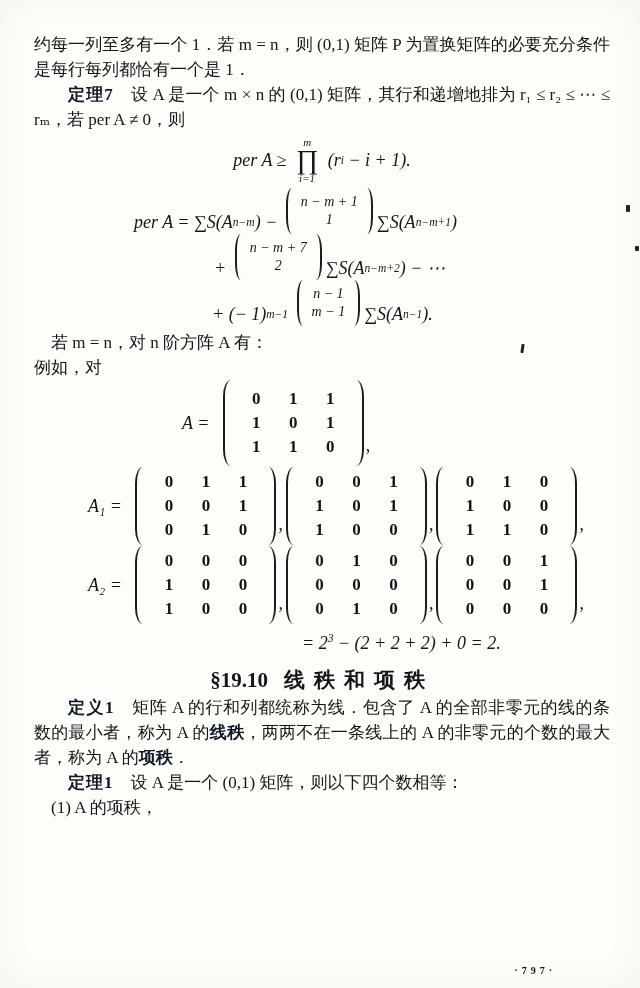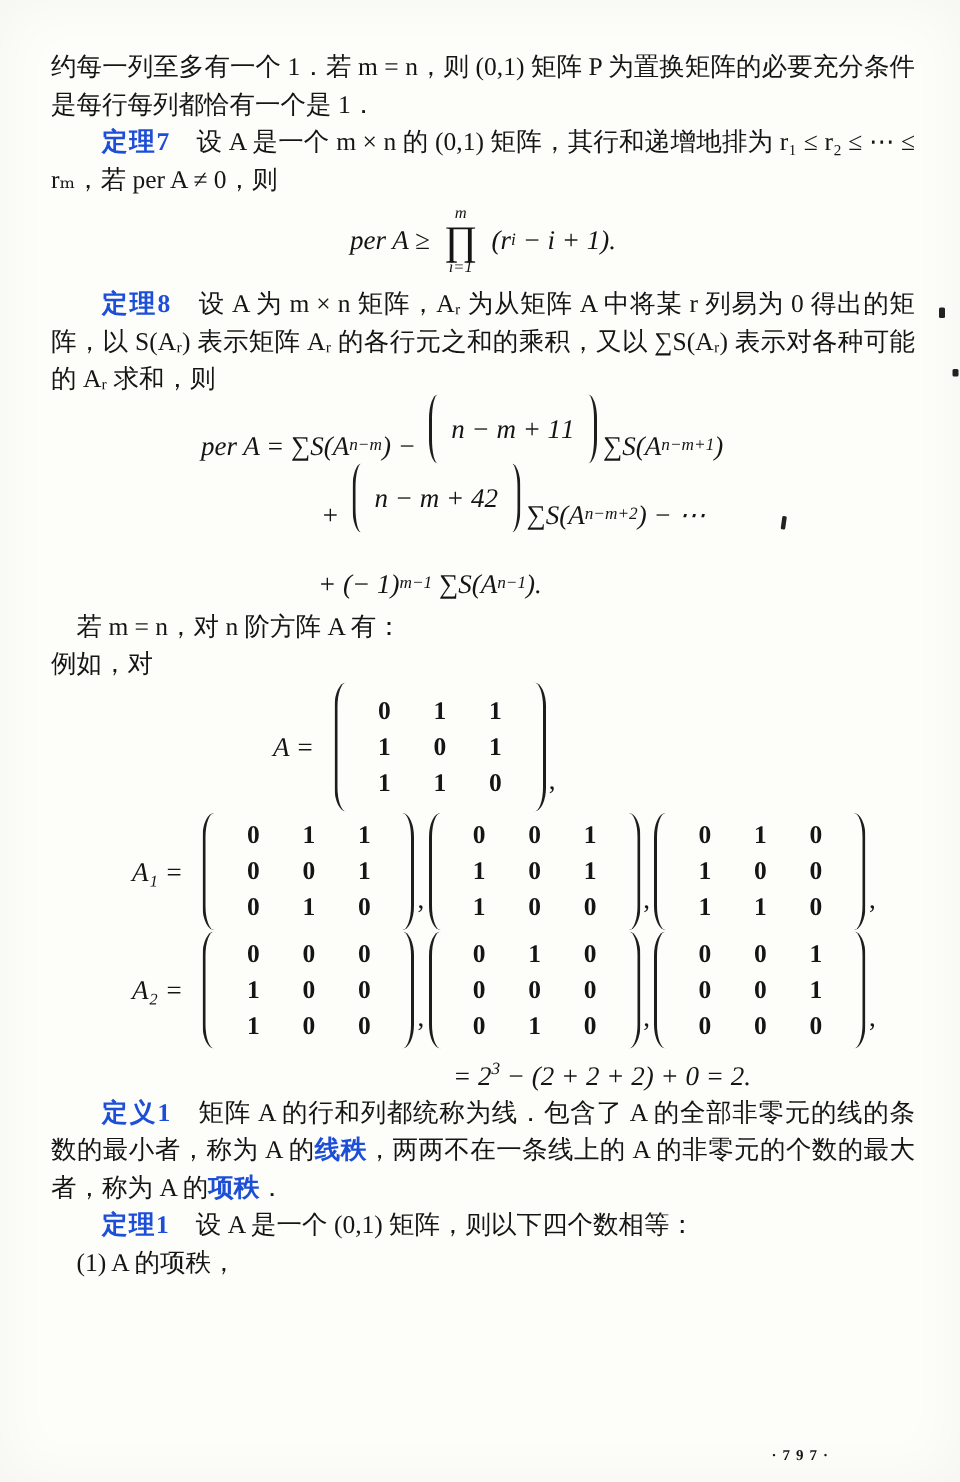--- a/index.html
+++ b/index.html
@@ -8,40 +8,40 @@
     background:#fdfdfa;overflow:hidden;box-sizing:border-box;
     padding:32px 30px 0 34px;
     font-family:"Liberation Serif","DejaVu Serif",serif;color:#151515;
     box-shadow:inset 0 0 40px rgba(0,0,0,0.04);
   }
   p{margin:0;}
   .body-text{font-size:17px;line-height:25px;text-align:justify;}
   .indent2{text-indent:2em;}
   .indent1{text-indent:1em;}
   .tlabel{font-weight:bold;letter-spacing:1px;}
-  b{color:#1d4ed8;}
+  b{color:#0f172a;}
 
   
   .formula{font-size:18px;font-style:italic;line-height:24px;white-space:nowrap;}
   .ftxt{white-space:pre;}
   .fsub{font-size:11.5px;vertical-align:-5px;white-space:pre;}
   .fsup{font-size:11.5px;vertical-align:7px;white-space:pre;}
   .f-perA{height:52px;display:flex;align-items:center;justify-content:center;margin:2px 0 4px 0;}
   .f-exp{height:44px;display:flex;align-items:flex-end;margin:0 0 2px 0;}
   .f-exp1{padding-left:100px;}
   .f-exp2{padding-left:180px;}
   .f-exp3{padding-left:178px;margin-bottom:4px;}
   .f-square{margin:2px 0;text-align:center;}
   .f-eval1{padding-left:228px;margin-top:6px;}
   .f-eval2{padding-left:268px;margin-top:2px;}
 
   .binom{display:inline-flex;align-items:center;vertical-align:middle;height:46px;margin:0 4px;}
   .bp{width:8px;align-self:stretch;}
-  .bstack{display:inline-flex;flex-direction:row;align-items:center;justify-content:center;
-          font-size:18px;line-height:18px;padding:0 5px;font-style:italic;white-space:pre;}
+  .bstack{display:inline-flex;flex-direction:column;align-items:center;justify-content:center;
+          font-size:14px;line-height:18px;padding:0 5px;font-style:italic;white-space:pre;}
   .prod{display:inline-flex;flex-direction:column;align-items:center;vertical-align:middle;
         line-height:1;margin:0 5px;}
   .psup,.psub{font-size:11px;font-style:italic;line-height:11px;}
   .psym{font-size:27px;line-height:25px;font-style:normal;}
 
   
   .pl{border-left:2px solid #1d1d1d;border-top-left-radius:60% 16px;border-bottom-left-radius:60% 16px;}
   .pr{border-right:2px solid #1d1d1d;border-top-right-radius:60% 16px;border-bottom-right-radius:60% 16px;}
 
   
@@ -82,50 +82,54 @@
       <span class="prod">
         <span class="psup">m</span>
         <span class="psym">∏</span>
         <span class="psub">i=1</span>
       </span>
       <span class="ftxt"> (r</span>
       <span class="fsub">i</span>
       <span class="ftxt"> − i + 1).</span>
     </div>
 
-  <p class="body-text indent2"><b class="tlabel">定理8</b><span>　设 A 为 m × n 矩阵，Aᵣ 为从矩阵 A 中将某 r 列易为 0 得出的矩阵，以 S(Aᵣ) 表示矩阵 Aᵣ 的各行元之和的乘积，又以 ∑S(Aᵣ) 表示对各种可能的 Aᵣ 求和，则</span></p>
 
   <div class="formula f-exp f-exp1">
       <span class="ftxt">per A = ∑S(A</span>
       <span class="fsub">n−m</span>
       <span class="ftxt">) − </span>
       <span class="binom">
         <span class="bp pl"></span>
         <span class="bstack"><span class="btop">n − m + 1</span><span class="bbot">1</span></span>
         <span class="bp pr"></span>
       </span>
       <span class="ftxt">∑S(A</span>
       <span class="fsub">n−m+1</span>
       <span class="ftxt">)</span>
     </div>
   <div class="formula f-exp f-exp2">
       <span class="ftxt">+ </span>
       <span class="binom">
         <span class="bp pl"></span>
-        <span class="bstack"><span class="btop">n − m + 4</span><span class="bbot">2</span></span>
+        <span class="bstack"><span class="btop">n − m + 7</span><span class="bbot">2</span></span>
         <span class="bp pr"></span>
       </span>
       <span class="ftxt">∑S(A</span>
       <span class="fsub">n−m+2</span>
       <span class="ftxt">) − ⋯</span>
     </div>
   <div class="formula f-exp f-exp3">
       <span class="ftxt">+ (− 1)</span>
       <span class="fsup">m−1</span>
       <span class="ftxt"> </span>
+      <span class="binom">
+        <span class="bp pl"></span>
+        <span class="bstack"><span class="btop">n − 1</span><span class="bbot">m − 1</span></span>
+        <span class="bp pr"></span>
+      </span>
       <span class="ftxt">∑S(A</span>
       <span class="fsub">n−1</span>
       <span class="ftxt">).</span>
     </div>
 
   <p class="body-text indent1">若 m = n，对 n 阶方阵 A 有：</p>
   <p class="body-text">例如，对</p>
 
   <div class="mline mline-a">
     <span class="mlabel">A = </span>
@@ -288,20 +292,21 @@
             <span class="mcell">0</span>
           </span>
         </span>
         <span class="paren pr"></span>
       </span>
     <span class="msep">,</span>
   </div>
 
   <div class="formula f-eval2"><span class="ftxt">= 2</span><span class="fsup">3</span><span class="ftxt"> − (2 + 2 + 2) + 0 = 2.</span></div>
 
+  <h2 class="section-heading"><span>§19.10</span><span class="sec-title">线秩和项秩</span></h2>
 
 
   <p class="body-text indent2"><b class="tlabel">定义1</b><span>　矩阵 A 的行和列都统称为线．包含了 A 的全部非零元的线的条数的最小者，称为 A 的</span><b>线秩</b><span>，两两不在一条线上的 A 的非零元的个数的最大者，称为 A 的</span><b>项秩</b><span>．</span></p>
 
   <p class="body-text indent2"><b class="tlabel">定理1</b><span>　设 A 是一个 (0,1) 矩阵，则以下四个数相等：</span></p>
 
   <p class="body-text indent1">(1) A 的项秩，</p>
 
   <div class="footer">·797·</div>
 

